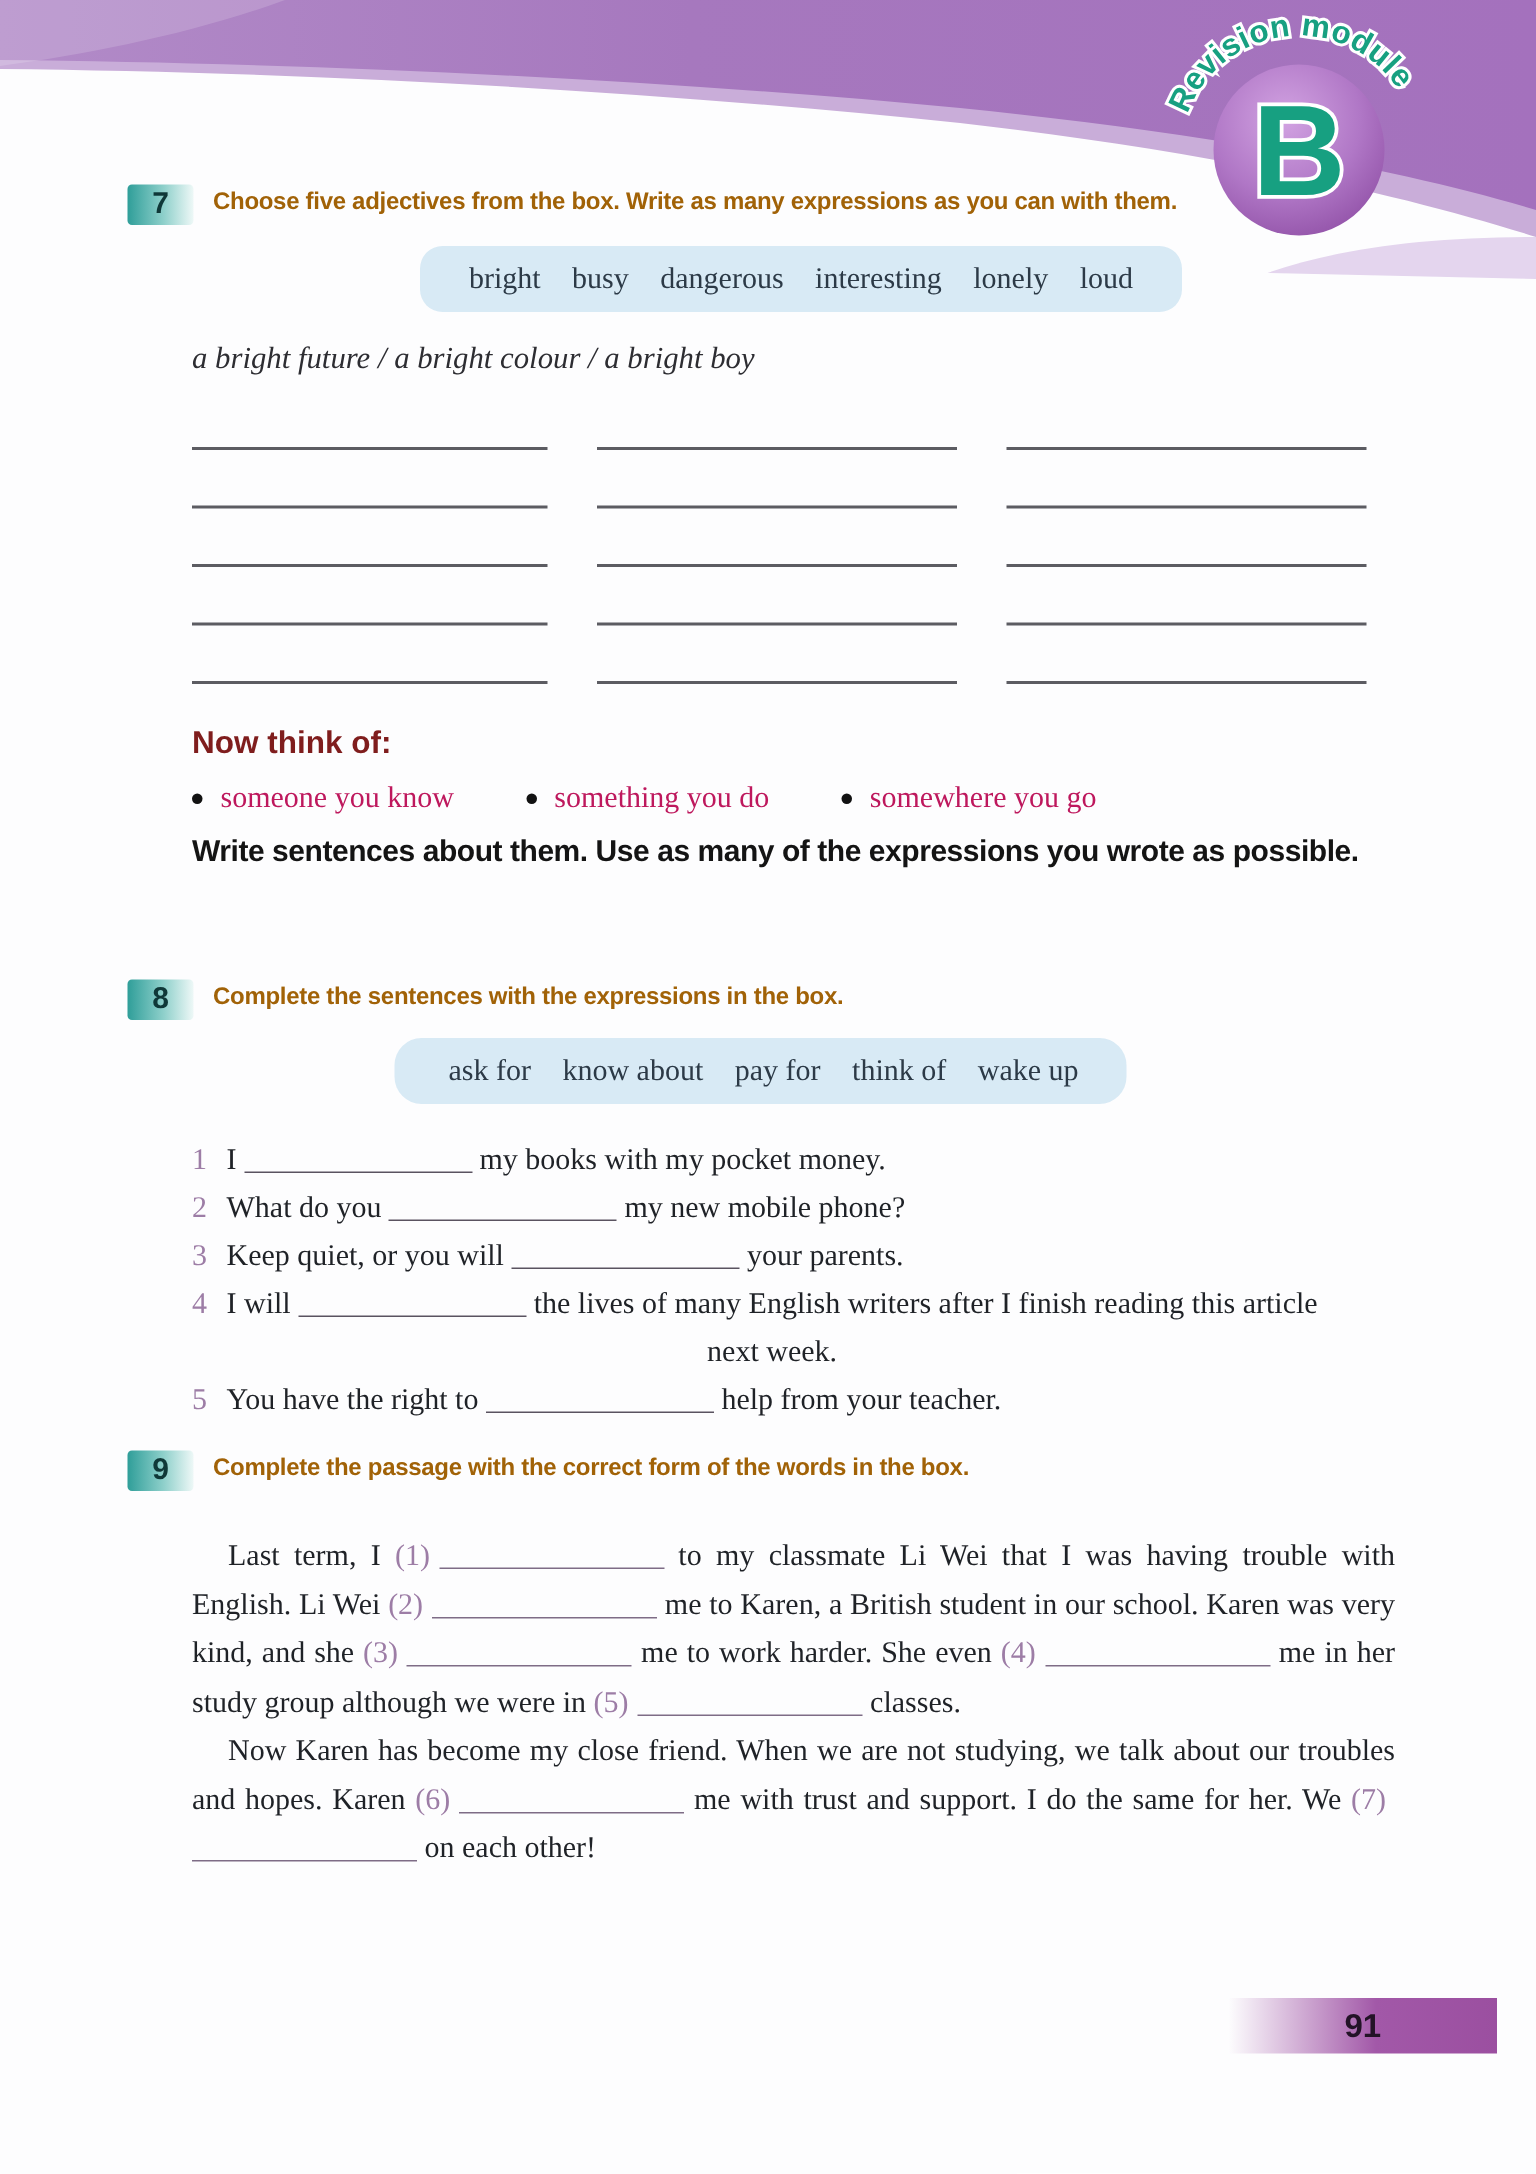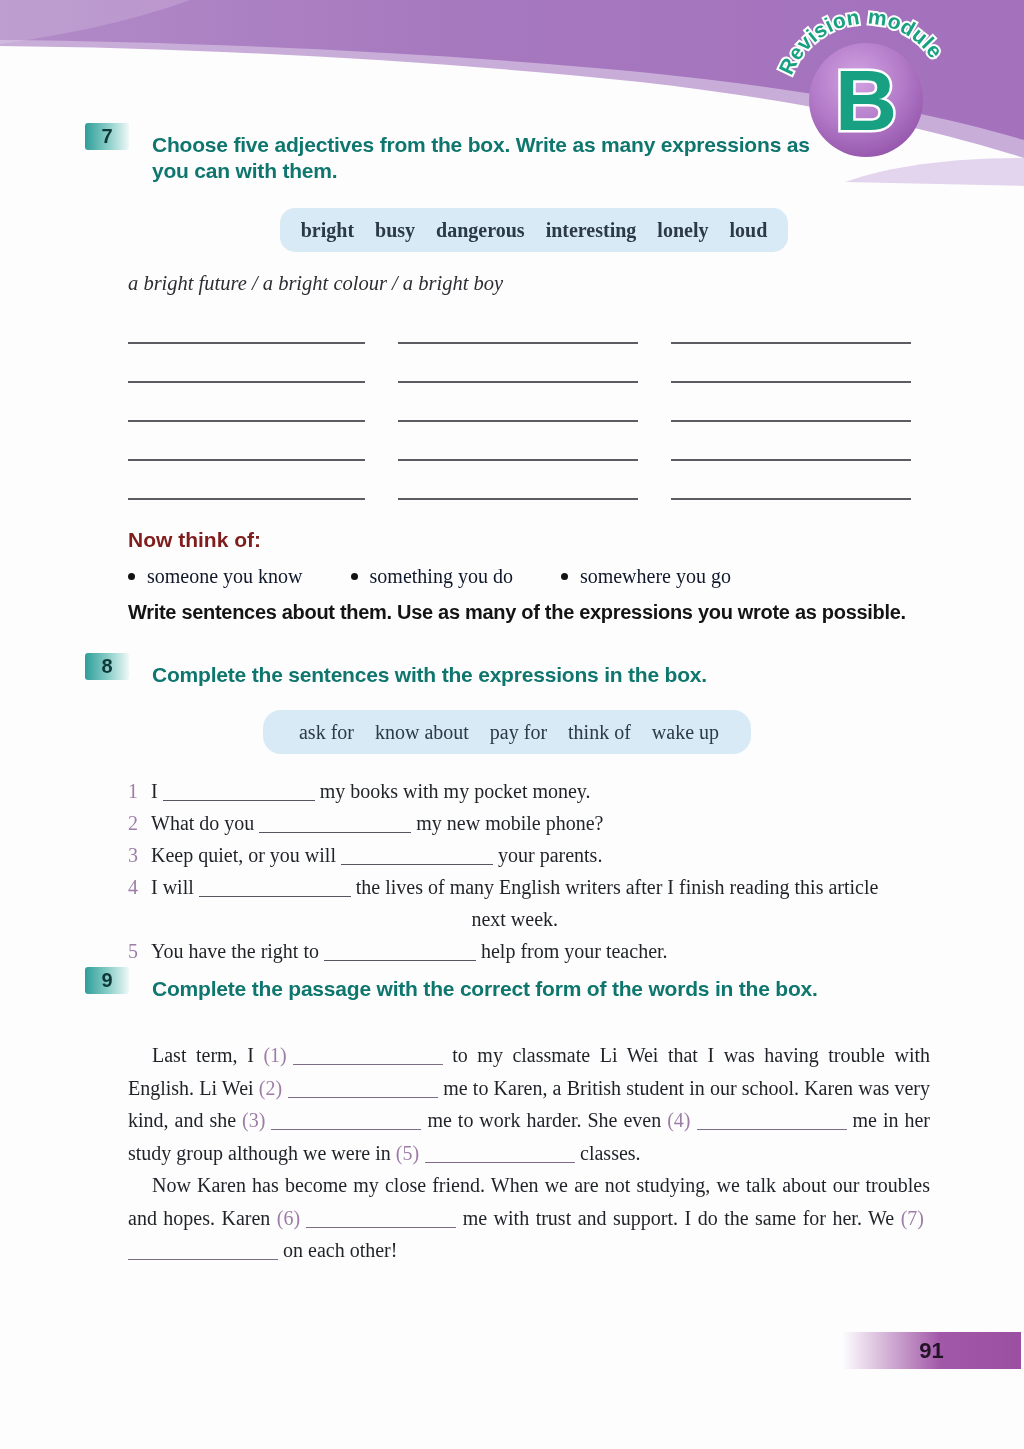--- a/index.html
+++ b/index.html
@@ -11,60 +11,60 @@
   
   .ex{position:absolute;left:85px;width:860px;}
   #ex7{top:122px;}
   #ex8{top:652px;}
   #ex9{top:966px;}
 
   .ex-head{display:flex;align-items:flex-start;gap:13px;font-family:"Liberation Sans",sans-serif;}
   .badge{flex:0 0 auto;width:44px;height:27px;margin-top:1px;border-radius:3px;
          background:linear-gradient(90deg,#2f9e99 0%,#8fd0cb 55%,#eef8f7 100%);
          color:#0f3838;font-weight:bold;font-size:20px;line-height:27px;text-align:center;}
-  .ex-title{margin:10px;font-size:21px;line-height:26px;font-weight:bold;color:#0f766e;
+  .ex-title{margin:0;font-size:16px;line-height:26px;font-weight:bold;color:#a16207;
             letter-spacing:-0.2px;max-width:692px;}
 
   .word-box{background:#d8eaf5;border-radius:15px;padding:7px 16px;
             font-family:"Liberation Serif",serif;font-size:20px;color:#2c3a47;}
   .box-row{display:flex;gap:21px;line-height:30px;justify-content:center;white-space:nowrap;}
-  #ex7 .word-box{margin:14px 0 0 195px;width:476px;font-weight:bold;}
+  #ex7 .word-box{margin:14px 0 0 195px;width:476px;}
   #ex8 .word-box{margin:12px 0 0 178px;width:452px;border-radius:18px;padding-left:20px;}
   #ex9 .word-box{margin:13px 0 0 120px;width:620px;border-radius:18px;}
 
   .example{margin:20px 0 0 43px;font-family:"Liberation Serif",serif;font-style:italic;
            font-size:20.5px;color:#2d2d32;}
 
   .blank-grid{margin:8px 0 0 43px;display:grid;grid-template-columns:237px 240px 240px;
               column-gap:33px;grid-auto-rows:39px;}
   .write-line{height:100%;border-bottom:2px solid #5c5c62;}
 
   .subhead{margin:30px 0 0 43px;font-family:"Liberation Sans",sans-serif;font-weight:bold;
            font-size:21px;color:#7f1d1d;}
   .bullets{margin:13px 0 0 43px;display:flex;gap:48px;font-family:"Liberation Serif",serif;
-           font-size:20px;color:#0f172a;}
+           font-size:20px;color:#be185d;}
   .bullet-item{display:flex;align-items:center;gap:12px;}
   .dot{width:7px;height:7px;border-radius:50%;background:#121212;}
   .bold-line{margin:13px 0 0 43px;font-family:"Liberation Sans",sans-serif;font-weight:bold;
              font-size:20px;letter-spacing:-0.3px;color:#141414;white-space:nowrap;}
 
   .sentences{margin:21px 0 0 43px;font-family:"Liberation Serif",serif;font-size:20px;color:#1f2227;}
   .sentence{display:flex;gap:9px;line-height:32px;}
   .s-num{color:#9d7da6;min-width:14px;}
   .s-body{display:block;max-width:780px;text-align:center;}
   .blank{display:inline-block;width:152px;height:3px;border-bottom:1.8px solid #5a5360;
          vertical-align:-3px;}
 
   .passage{margin:27px 0 0 43px;width:802px;font-family:"Liberation Serif",serif;font-size:20px;
            line-height:32.5px;color:#1f2227;text-align:justify;}
   .passage p{margin:0;text-indent:24px;}
   .p-num{color:#9d7da6;margin-right:6px;}
   .passage .blank{width:150px;border-bottom-color:#7e6c86;}
 
-  .page-bar{position:absolute;top:1332px;left:842px;width:179px;height:37px;
+  .page-bar{position:absolute;top:1332px;left:819px;width:179px;height:37px;
             background:linear-gradient(90deg,rgba(155,79,160,0) 0%,#a258a8 55%,#9b4fa0 100%);
             display:flex;align-items:center;justify-content:center;
             font-family:"Liberation Sans",sans-serif;font-weight:bold;font-size:22px;color:#231327;}
 </style>
 </head>
 <body>
 
 <div class="page">
 
   <svg class="header-svg" width="1024" height="190" viewBox="0 0 1024 190" xmlns="http://www.w3.org/2000/svg" xmlns:xlink="http://www.w3.org/1999/xlink">

